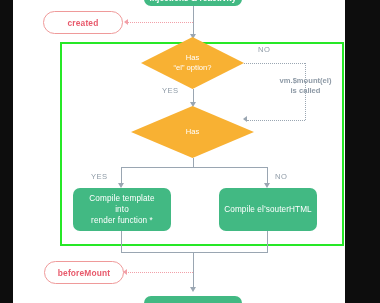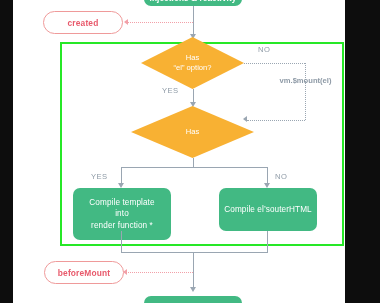--- a/index.html
+++ b/index.html
@@ -200,20 +200,21 @@
         <span>“el” option?</span>
       </div>
     </div>
 
     <div class="branch-label" style="left:245px; top:45px;">NO</div>
     <div class="dotted-h-gray" style="left:231px; top:62.5px; width:61px;"></div>
     <div class="dotted-v-gray" style="left:291.5px; top:62.5px; height:57px;"></div>
 
     <div class="note" style="left:245px; top:76px; width:95px;">
       <div>vm.$mount(el)</div>
+      <div>is called</div>
     </div>
 
     <div class="dotted-h-gray" style="left:234px; top:119.5px; width:58px;"></div>
     <div class="arrow-left-gray" style="left:230px; top:116.1px;"></div>
 
     <div class="branch-label" style="left:149px; top:86px;">YES</div>
     <div class="vline" style="left:179.5px; top:89px; height:15px;"></div>
     <div class="arrowhead" style="left:176.6px; top:102px;"></div>
 
     <div class="diamond-wrap" style="left:118px; top:106px; width:123px; height:52px;">
@@ -227,21 +228,21 @@
     <div class="hline" style="left:108px; top:167px; width:147px;"></div>
 
     <div class="vline" style="left:108px; top:167px; height:18px;"></div>
     <div class="arrowhead" style="left:105.1px; top:183px;"></div>
     <div class="branch-label" style="left:78px; top:172px;">YES</div>
 
     <div class="vline" style="left:254px; top:167px; height:18px;"></div>
     <div class="arrowhead" style="left:251.1px; top:183px;"></div>
     <div class="branch-label" style="left:262px; top:172px;">NO</div>
 
-    <div class="proc" style="left:60px; top:188px; width:98px; height:52px; flex-direction:column;">
+    <div class="proc" style="left:60px; top:188px; width:98px; height:43px; flex-direction:column;">
       <span>Compile template</span>
       <span>into</span>
       <span>render function *</span>
     </div>
 
     <div class="proc" style="left:206px; top:188px; width:98px; height:43px; flex-direction:row;">
       <span>Compile el’s</span>
       <span>outerHTML</span>
     </div>
 

